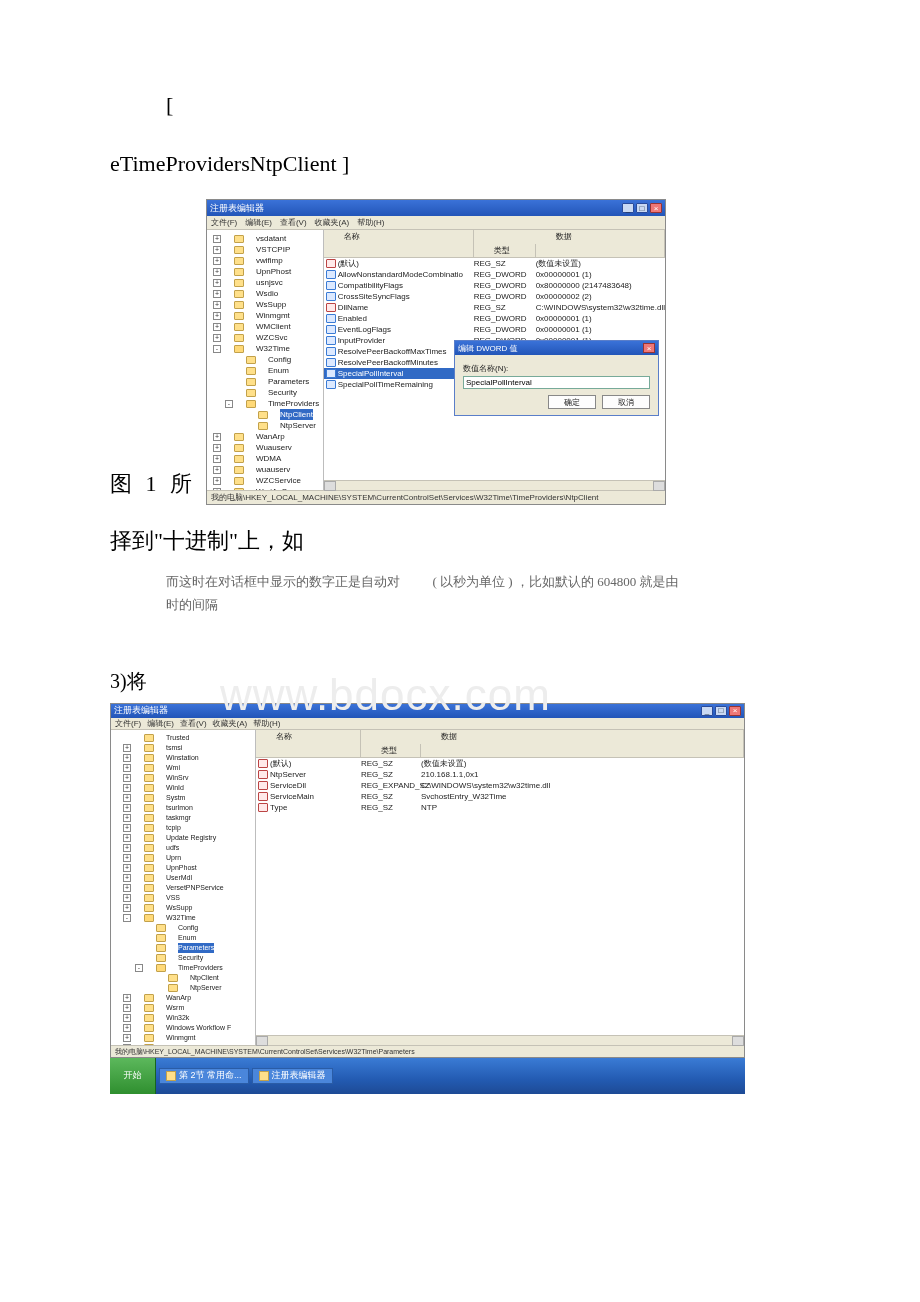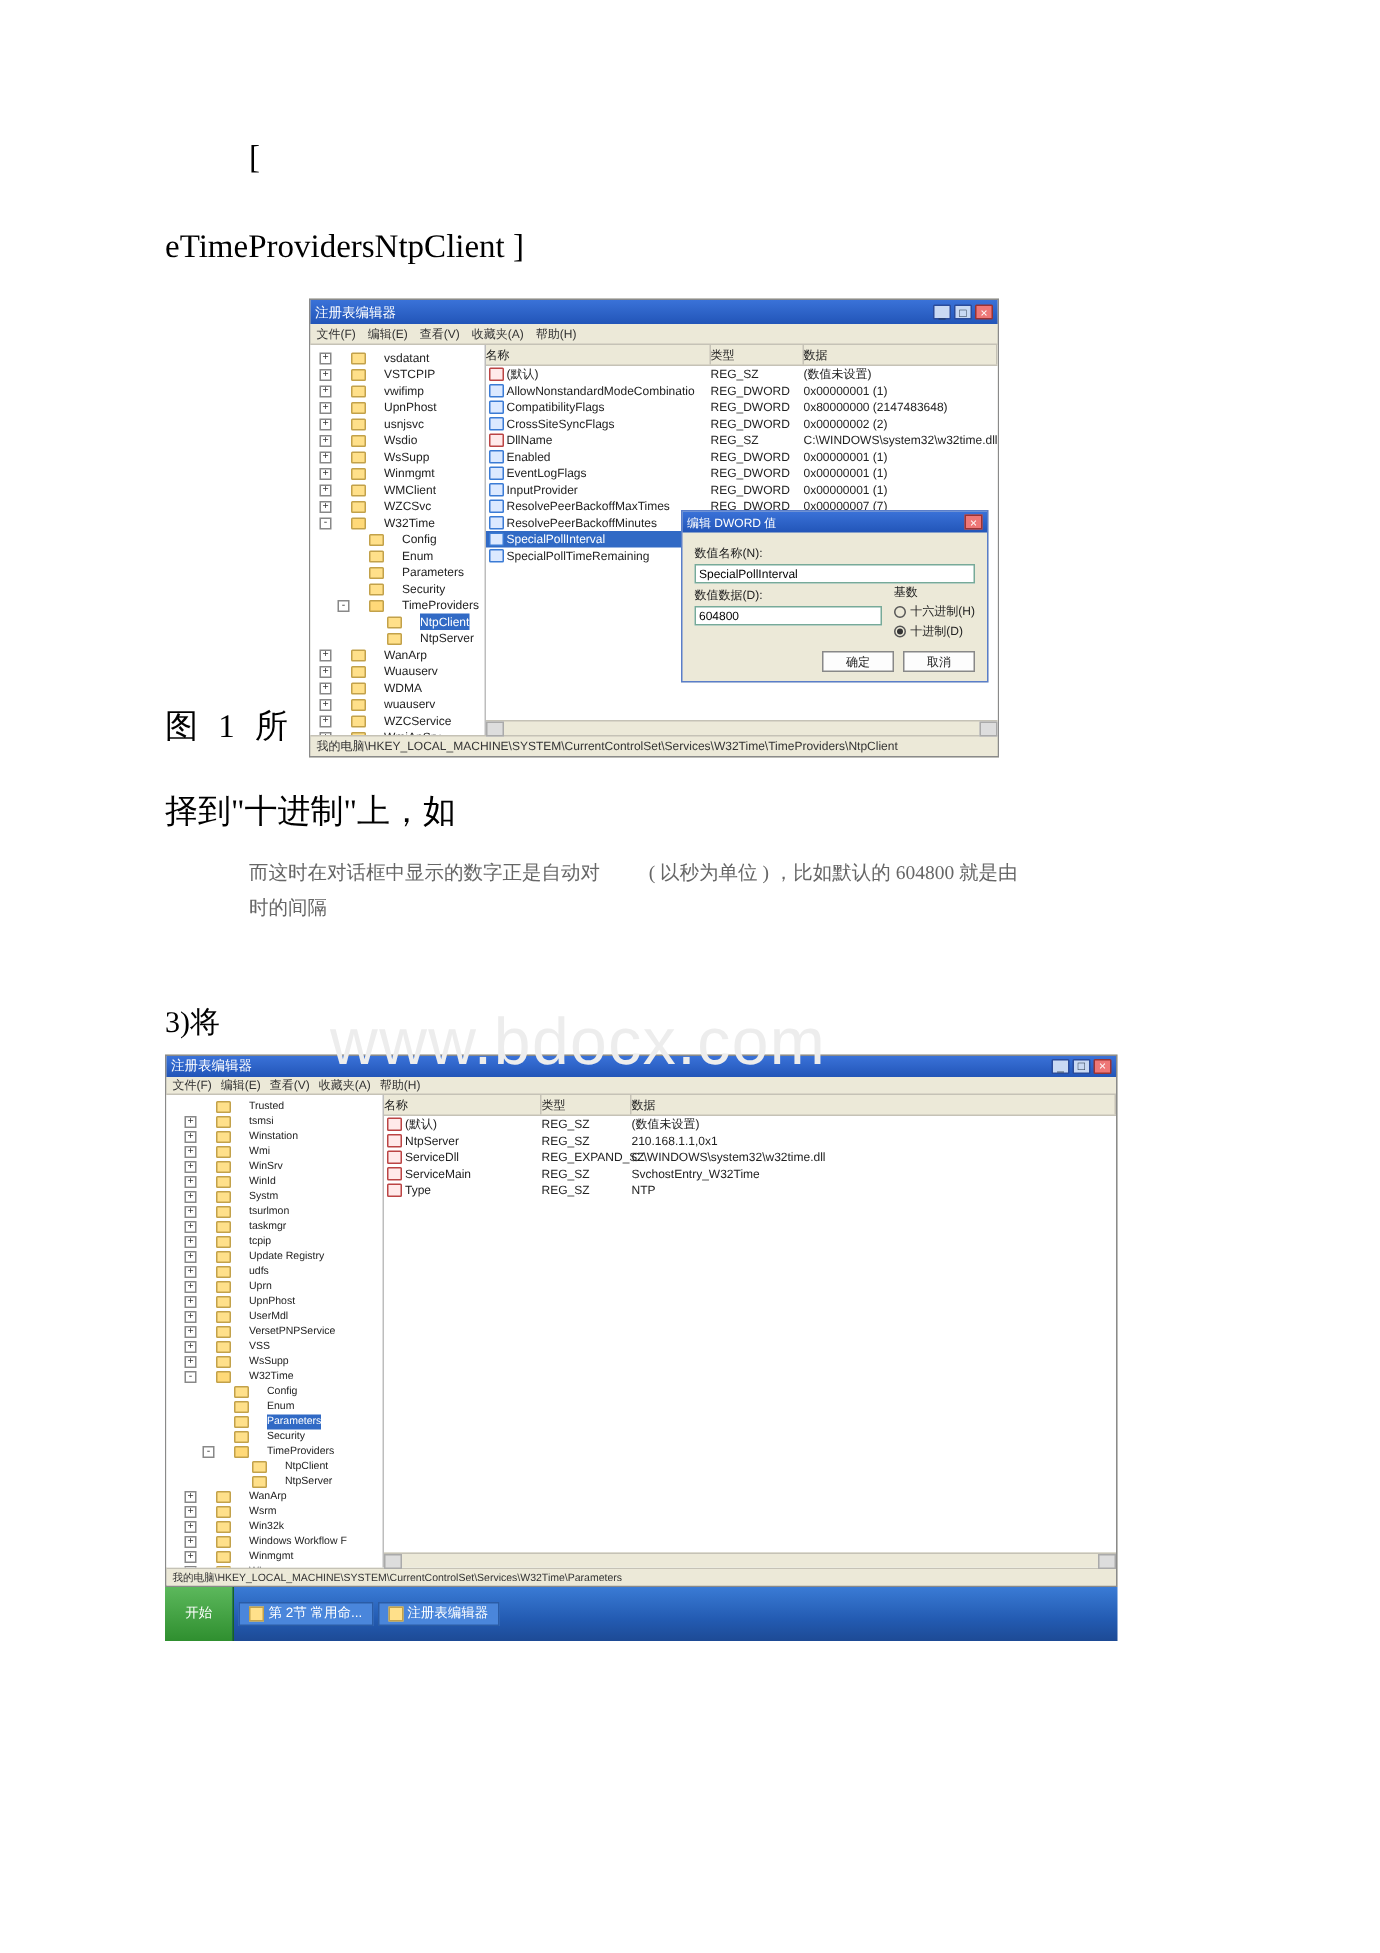--- a/index.html
+++ b/index.html
@@ -110,24 +110,24 @@
     background: #fff;
   }
   .list-header {
     display: flex;
     background: #ece9d8;
     border-bottom: 1px solid #c5c2b6;
     font-size: 8px;
   }
   .list-header .col {
     border-right: 1px solid #c5c2b6;
-    padding: 1px 0;
+    padding: 1px 20px;
   }
   .col-name { width: 150px; }
-  .col-type { width: 62px; }
+  .col-type { width: 62px; margin-top: 14px; }
   .col-data { flex: 1; }
   .list-body { }
   .list-row {
     display: flex;
     font-size: 8px;
     line-height: 11px;
   }
   .list-row .c1 { width: 150px; display:flex; align-items:center; gap:2px; padding-left:2px;}
   .list-row .c2 { width: 62px; }
   .list-row .c3 { flex: 1; white-space: nowrap; overflow: hidden; }
@@ -525,37 +525,20 @@
           </div>
 
         <div class="dialog">
           <div class="dtitle">
             <span>编辑 DWORD 值</span>
             <span class="dclose">×</span>
           </div>
           <div class="dbody">
             <label>数值名称(N):</label>
             <input type="text" value="SpecialPollInterval" style="">
-            <div class="row2">
-              <div class="col-l">
-                <label>数值数据(D):</label>
-                <input type="text" value="604800" style="">
-              </div>
-              <fieldset>
-                <div>基数</div>
-                <div class="radio">
-                    <span class="rdot"></span>
-                    <span>十六进制(H)</span>
-                  </div>
-                <div class="radio sel">
-                    <span class="rdot"></span>
-                    <span>十进制(D)</span>
-                  </div>
-              </fieldset>
-            </div>
             <div class="dbtns">
               <div class="dbtn">确定</div>
               <div class="dbtn">取消</div>
             </div>
           </div>
         </div>
 
         <div class="scrollbar-b">
           <span class="sb-arrow"></span>
           <span class="sb-arrow"></span>

